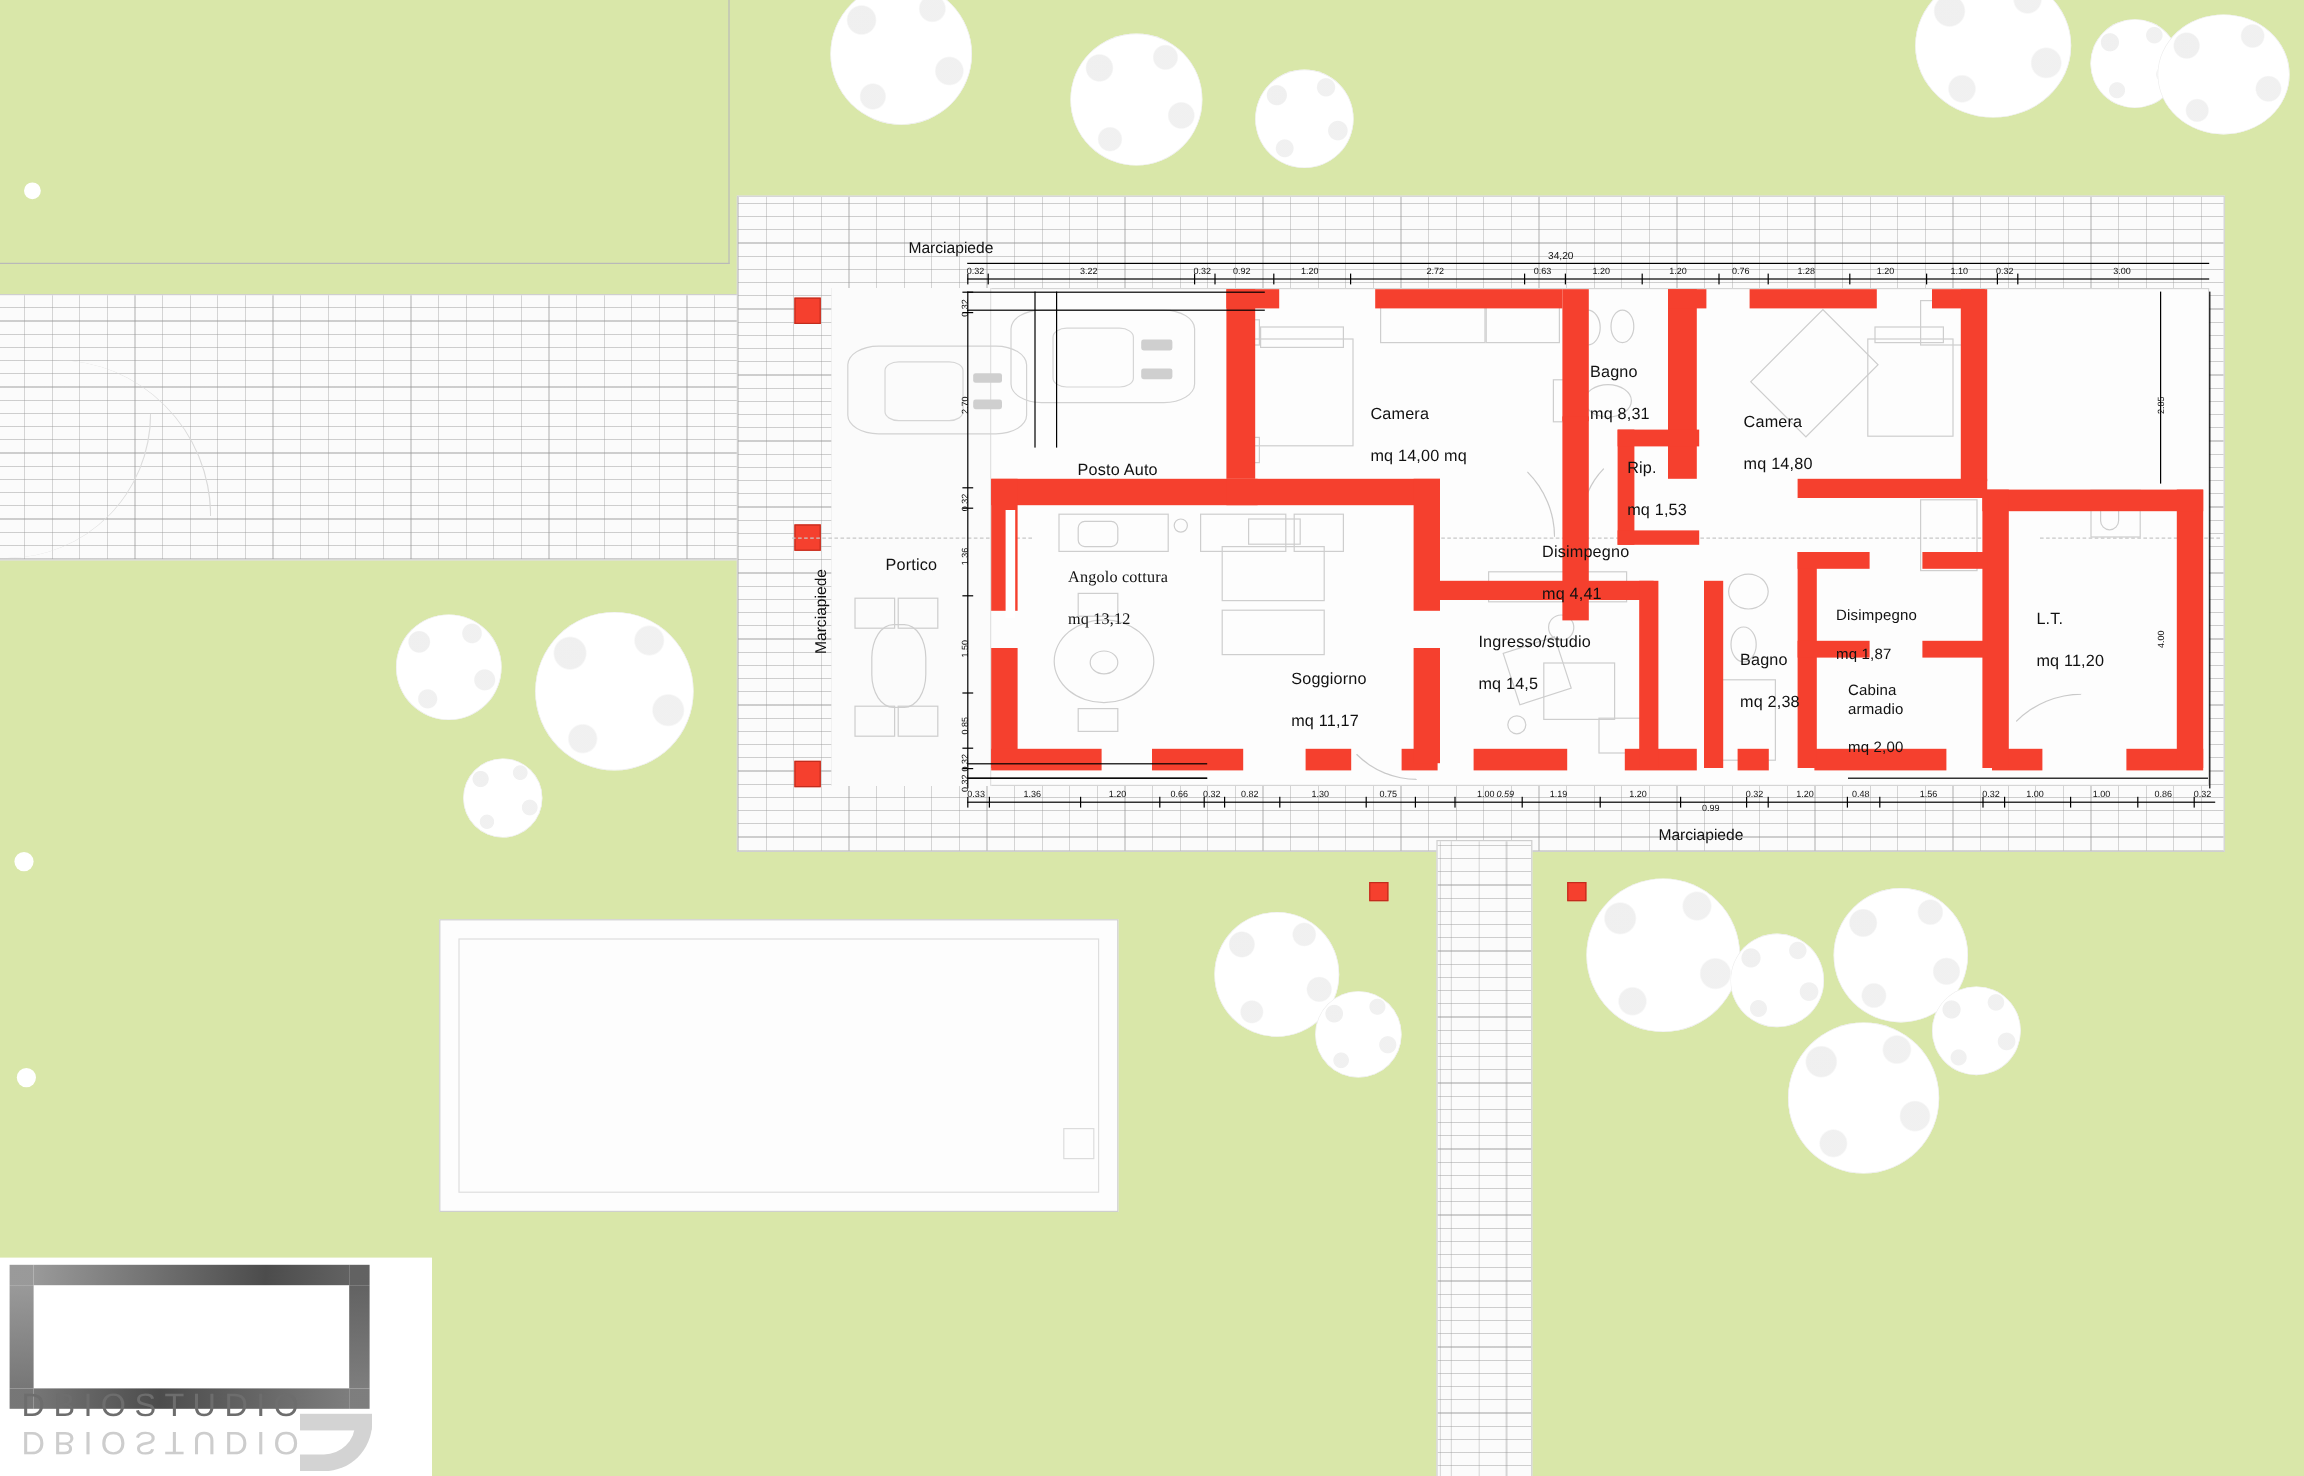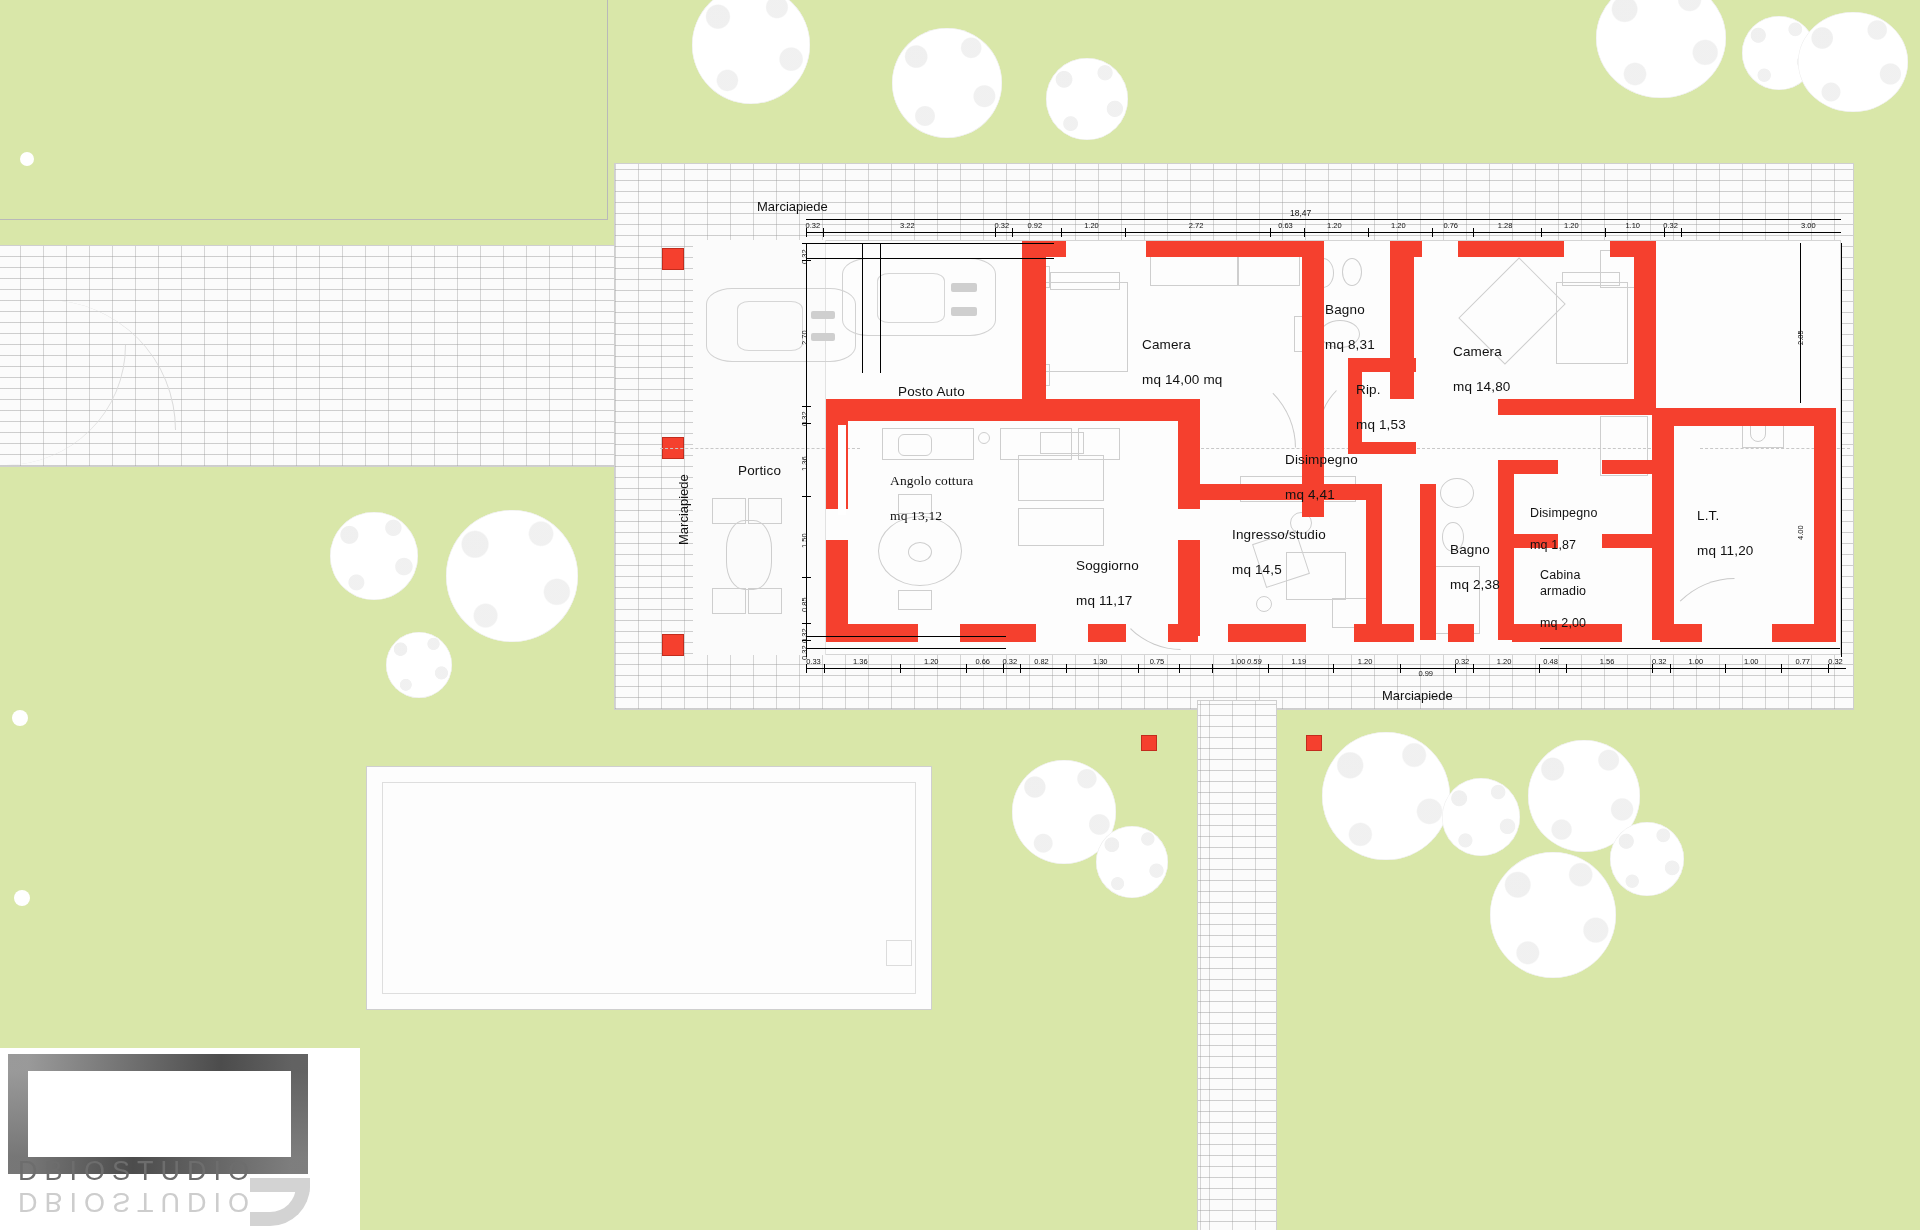--- a/index.html
+++ b/index.html
@@ -487,21 +487,21 @@
   <div class="rlabel" style="left:1697px; top:490px;">
     <div>L.T.</div>
     <div>mq 11,20</div>
   </div>
 
   <div class="side-label" style="left:757px; top:199px;">Marciapiede</div>
   <div class="side-label vert" style="left:676px; top:545px;">Marciapiede</div>
   <div class="side-label" style="left:1382px; top:688px;">Marciapiede</div>
 
   <div class="dimline h" style="left:806px; top:219px; width:1035px;"></div>
-  <div class="dimtxt" style="left:1290px; top:208px; font-size:8.5px;">18,47</div>
+  <div class="dimtxt" style="left:1290px; top:208px; font-size:8.5px;">34,20</div>
 
   <div class="dimline h" style="left:806px; top:232px; width:1035px;"></div>
   <div id="top-chain-ticks">
       <div class="dimtick" style="left: 806px; top: 228px;"></div>
       <div class="dimtxt" style="left: 805.54px; top: 221px;">0.32</div>
       <div class="dimtick" style="left: 823.081px; top: 228px;"></div>
       <div class="dimtxt" style="left: 900.02px; top: 221px;">3.22</div>
       <div class="dimtick" style="left: 994.958px; top: 228px;"></div>
       <div class="dimtxt" style="left: 994.499px; top: 221px;">0.32</div>
       <div class="dimtick" style="left: 1012.04px; top: 228px;"></div>
@@ -520,21 +520,21 @@
       <div class="dimtxt" style="left: 1443.41px; top: 221px; text-align: center;">0.76</div>
       <div class="dimtick" style="left: 1472.69px; top: 228px;"></div>
       <div class="dimtxt" style="left: 1497.85px; top: 221px;">1.28</div>
       <div class="dimtick" style="left: 1541.02px; top: 228px;"></div>
       <div class="dimtxt" style="left: 1564.04px; top: 221px;">1.20</div>
       <div class="dimtick" style="left: 1605.07px; top: 228px;"></div>
       <div class="dimtxt" style="left: 1625.43px; top: 221px;">1.10</div>
       <div class="dimtick" style="left: 1663.78px; top: 228px;"></div>
       <div class="dimtxt" style="left: 1663.33px; top: 221px;">0.32</div>
       <div class="dimtick" style="left: 1680.87px; top: 228px;"></div>
-      <div class="dimtxt" style="left: 1761px; top: 221px; padding-left: 40px;">3.00</div>
+      <div class="dimtxt" style="left: 1721px; top: 221px; padding-left: 40px;">3.00</div>
     </div>
 
   <div class="dimline h" style="left:806px; top:668px; width:1040px;"></div>
   <div id="bottom-chain-ticks">
       <div class="dimtick" style="left: 806px; top: 664px;"></div>
       <div class="dimtxt" style="left: 806.142px; top: 657px;">0.33</div>
       <div class="dimtick" style="left: 824.284px; top: 664px;"></div>
       <div class="dimtxt" style="left: 852.962px; top: 657px;">1.36</div>
       <div class="dimtick" style="left: 899.639px; top: 664px;"></div>
       <div class="dimtxt" style="left: 923.883px; top: 657px;">1.20</div>
@@ -566,21 +566,21 @@
       <div class="dimtxt" style="left: 1543.34px; top: 657px;">0.48</div>
       <div class="dimtick" style="left: 1565.64px; top: 664px;"></div>
       <div class="dimtxt" style="left: 1599.86px; top: 657px;">1.56</div>
       <div class="dimtick" style="left: 1652.07px; top: 664px;"></div>
       <div class="dimtxt" style="left: 1651.94px; top: 657px;">0.32</div>
       <div class="dimtick" style="left: 1669.8px; top: 664px;"></div>
       <div class="dimtxt" style="left: 1688.51px; top: 657px;">1.00</div>
       <div class="dimtick" style="left: 1725.21px; top: 664px;"></div>
       <div class="dimtxt" style="left: 1743.92px; top: 657px;">1.00</div>
       <div class="dimtick" style="left: 1780.62px; top: 664px;"></div>
-      <div class="dimtxt" style="left: 1795.44px; top: 657px;">0.77</div>
+      <div class="dimtxt" style="left: 1795.44px; top: 657px;">0.86</div>
       <div class="dimtick" style="left: 1828.27px; top: 664px;"></div>
       <div class="dimtxt" style="left: 1828.13px; top: 657px;">0.32</div>
     </div>
 
   <div class="dimline h" style="left:806px; top:648px; width:200px;"></div>
   <div class="dimline h" style="left:1540px; top:648px; width:300px;"></div>
 
   <div class="dimline v" style="left:806px; top:243px; width:1px; height:414px;"></div>
   <div id="left-chain-ticks">
       <div class="dimtick" style="left: 802px; top: 243px; width: 9px; height: 1px;"></div>

